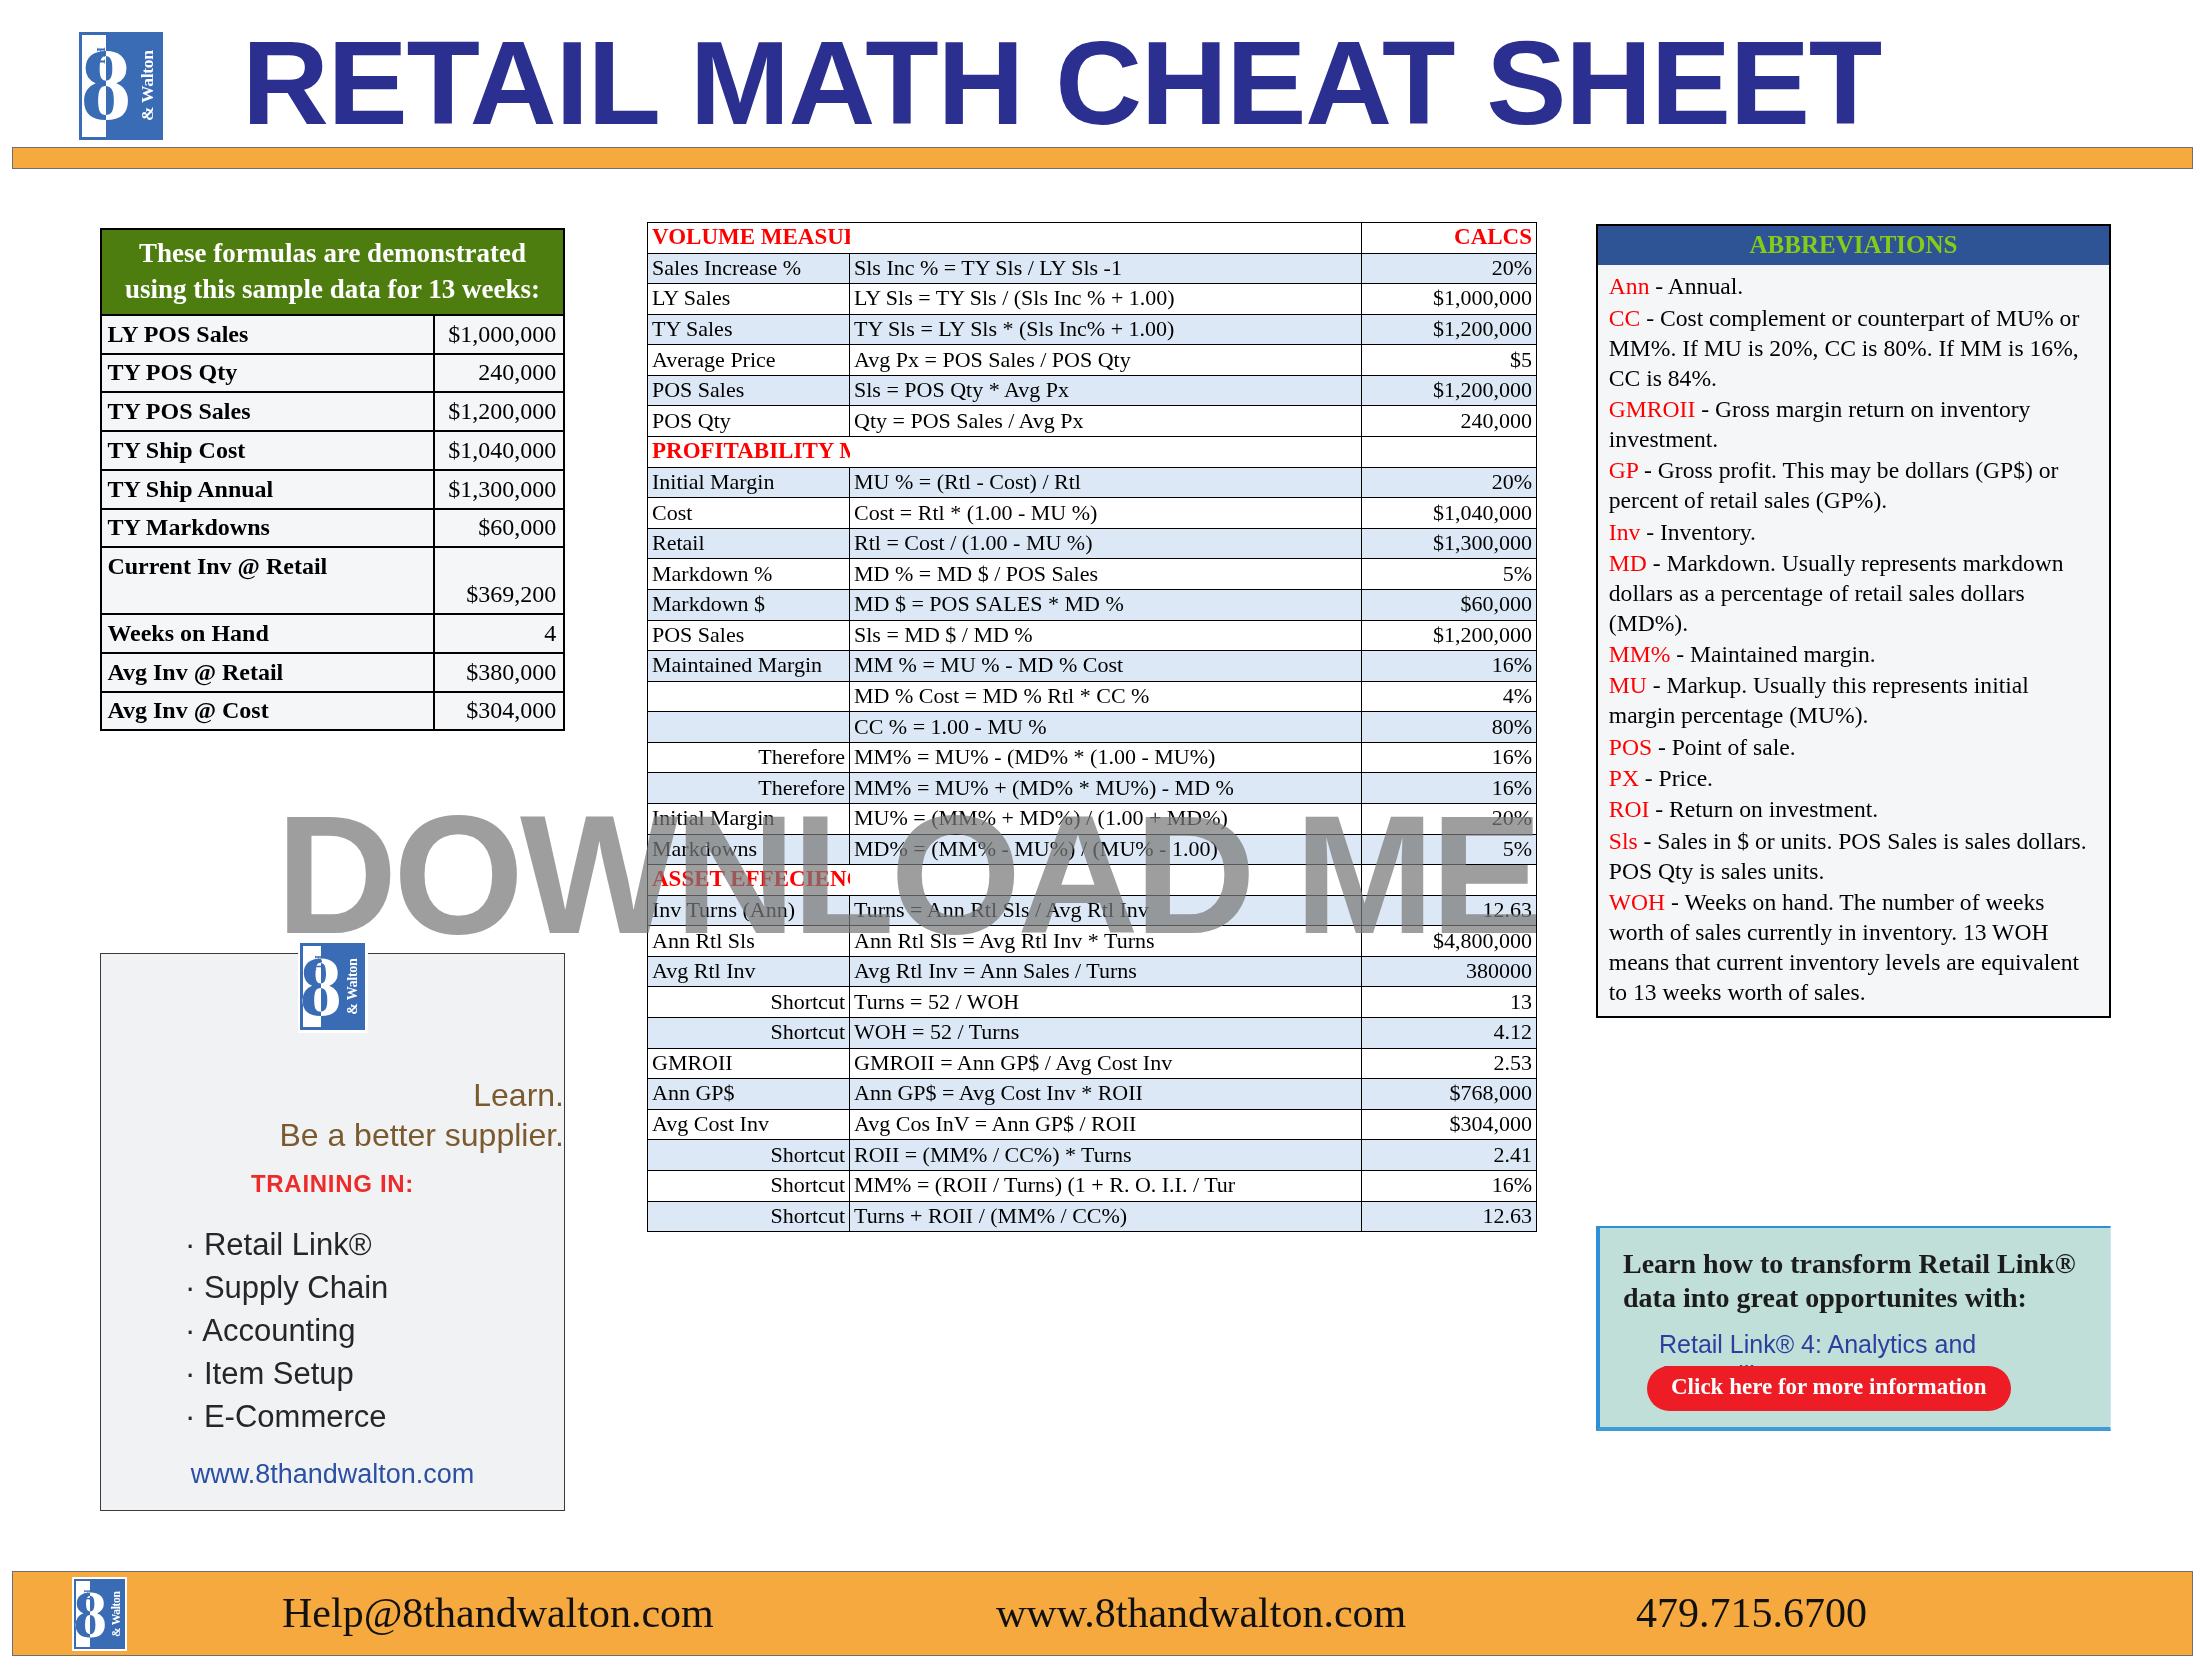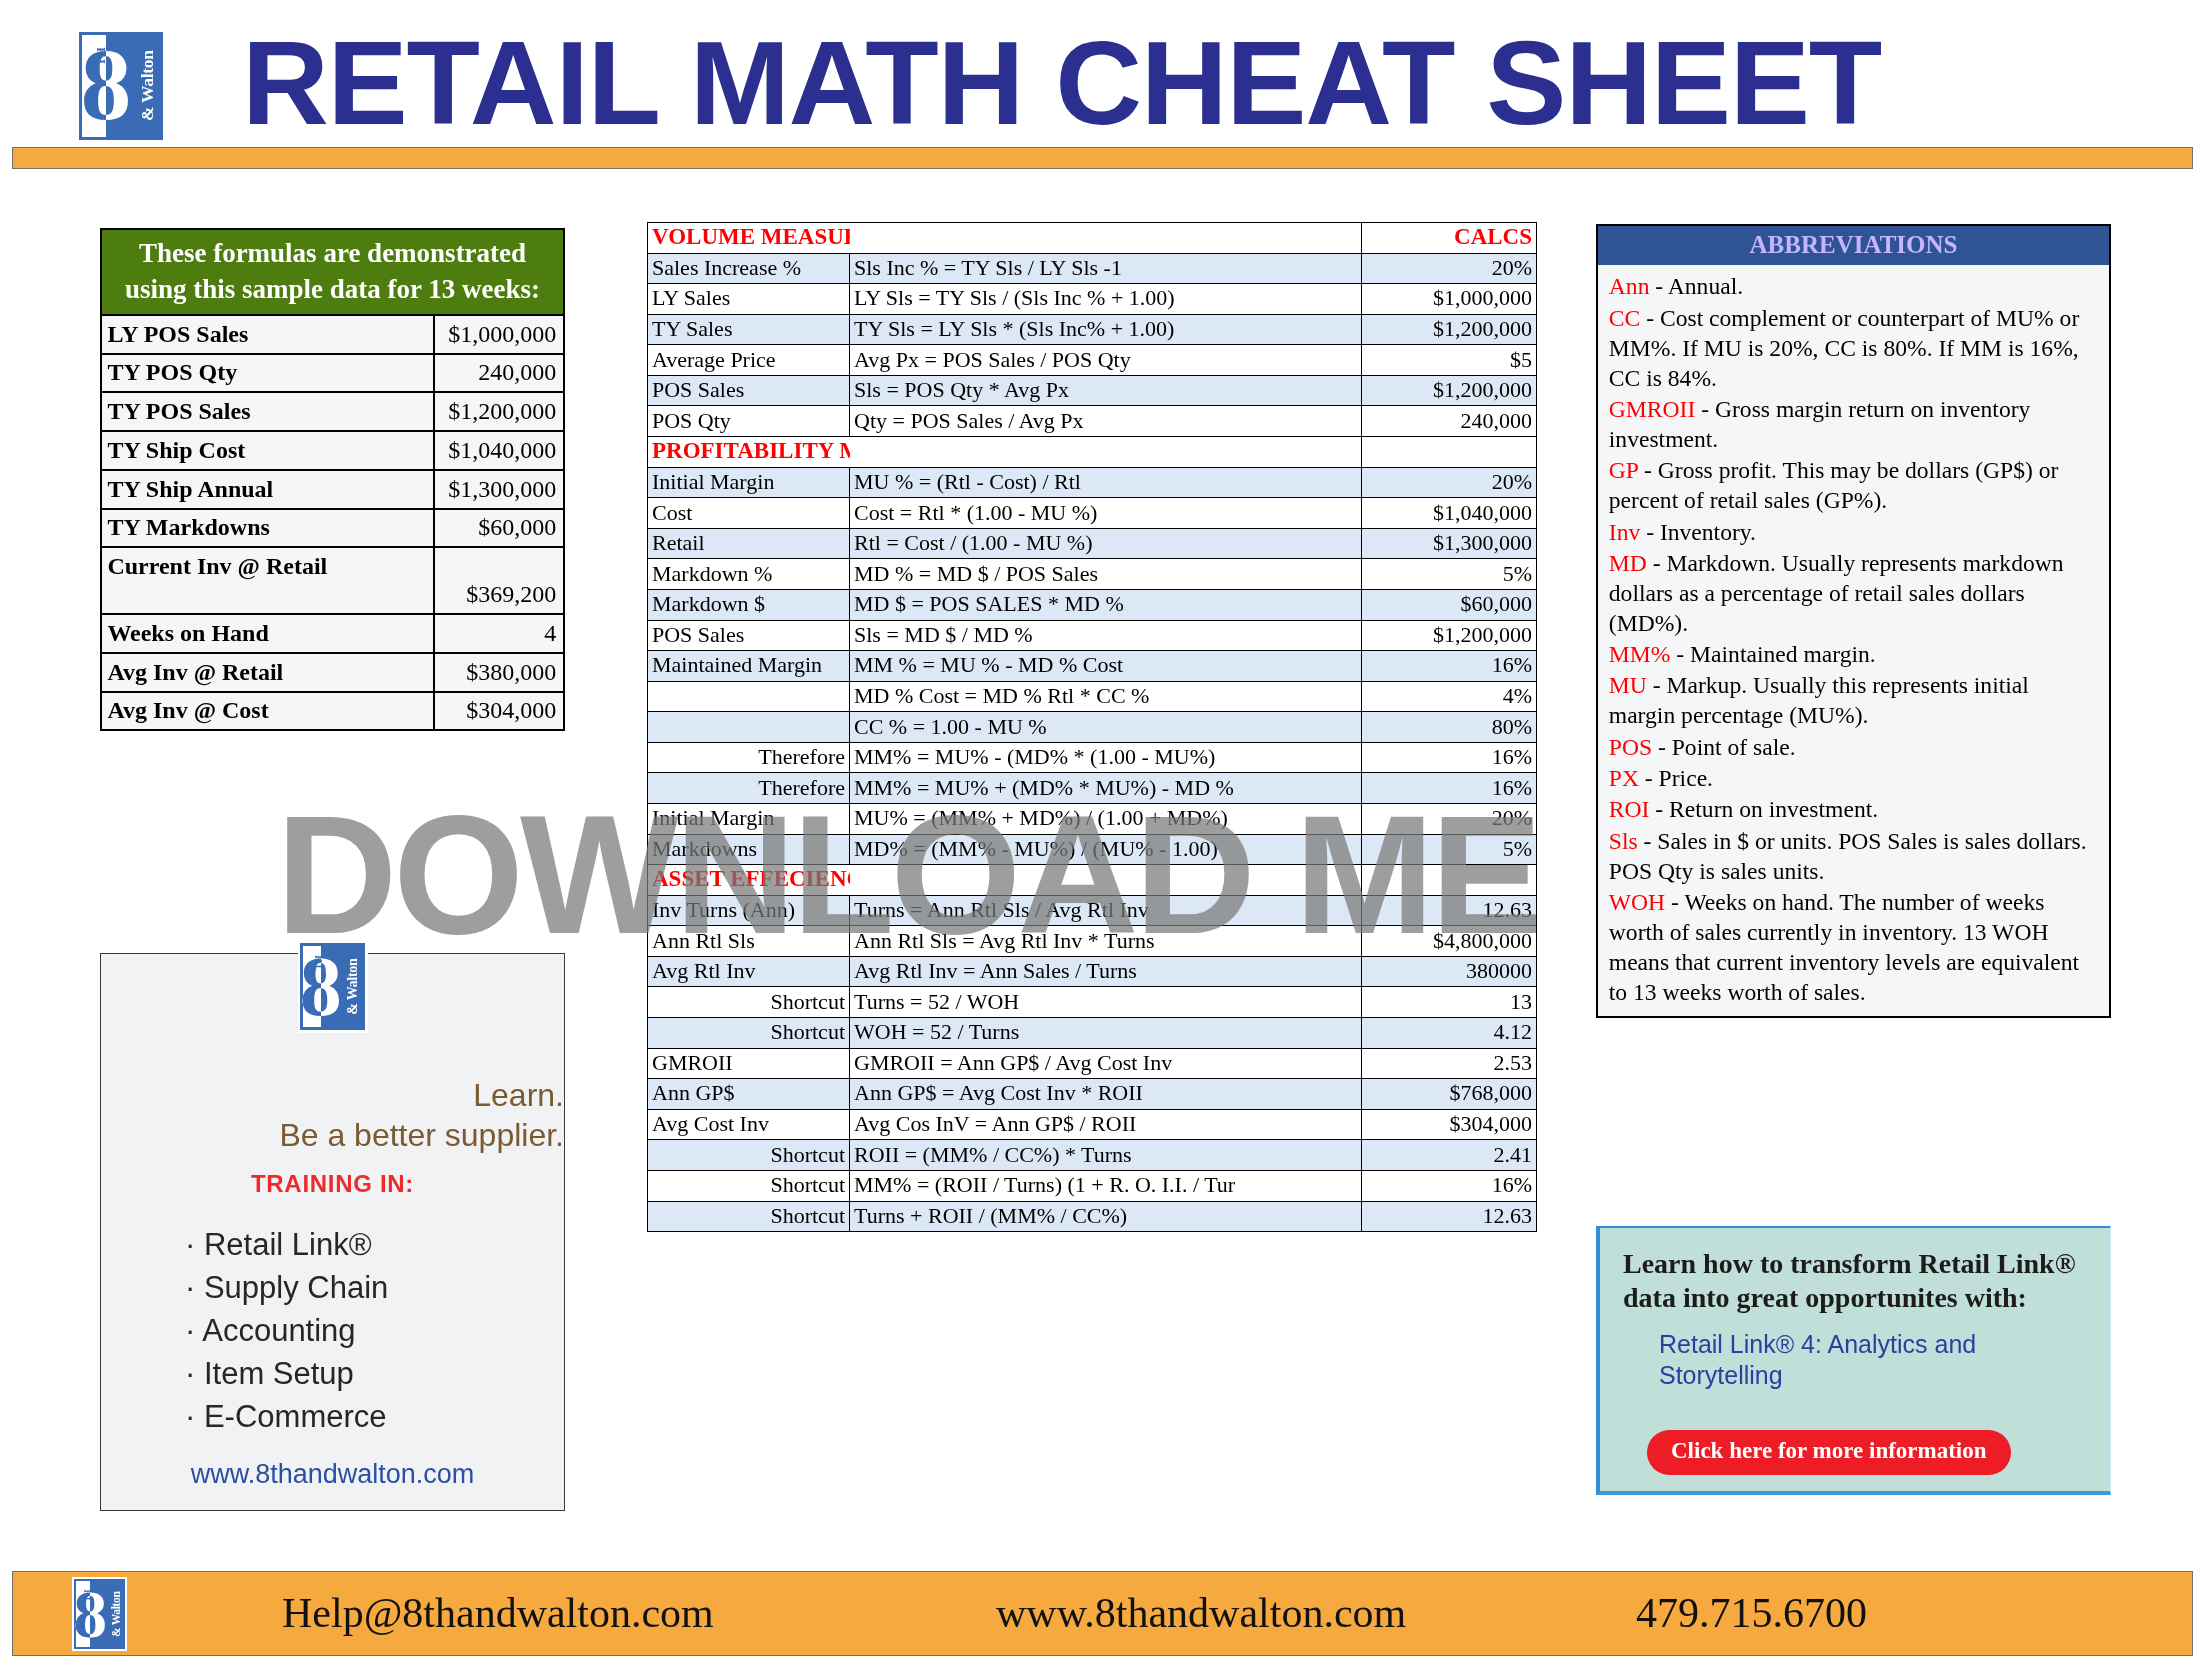--- a/index.html
+++ b/index.html
@@ -159,33 +159,33 @@
   #formula-table tr.plain td { background:#ffffff; }
   #formula-table td.lbl-right { text-align:right; }
 
   
   #abbrev-panel {
     position:absolute; left:1596px; top:224px; width:515px;
     border:2px solid #000;
     background:#f4f6f8;
   }
   #abbrev-head {
-    background:#2e5496; color:#c4b5fd; text-align:center;
+    background:#2e5496; color:#84cc16; text-align:center;
     font-weight:bold; font-size:25px; line-height:32px; padding:2.7px 0 4px 0;
   }
   #abbrev-body {
     padding:6.7px 9.4px 8px 10.8px;
     font-size:23.6px; line-height:30px; color:#000;
   }
   #abbrev-body p { margin:0 0 1.3px 0; }
   .abbr-key { color:#ff0000; }
 
   
   #teal-promo {
-    position:absolute; left:1596px; top:1226px; width:515px; height:269px;
+    position:absolute; left:1596px; top:1226px; width:515px; height:205px;
     background:#bfdfd8;
     border-left:4.7px solid #2f8fd4;
     border-top:2.7px solid #2f8fd4;
     border-right:1.3px solid #cfe7f5;
     border-bottom:4px solid #3f9ad8;
     padding:19px 23px 0 23px;
   }
   #teal-title {
     font-weight:bold; font-size:28px; line-height:34px; color:#1c1c1c;
   }

